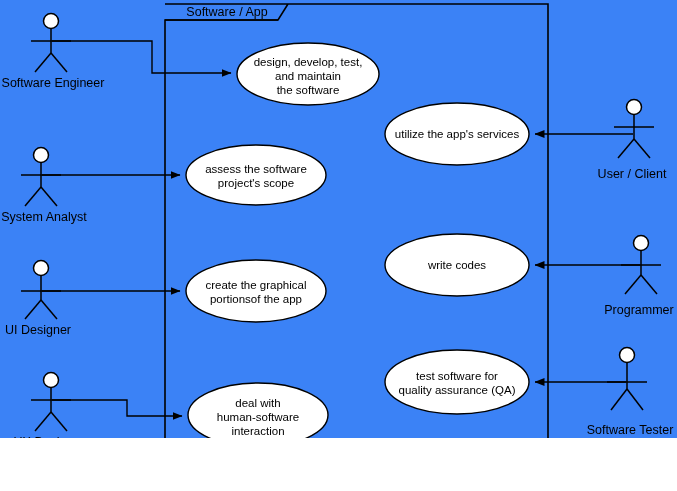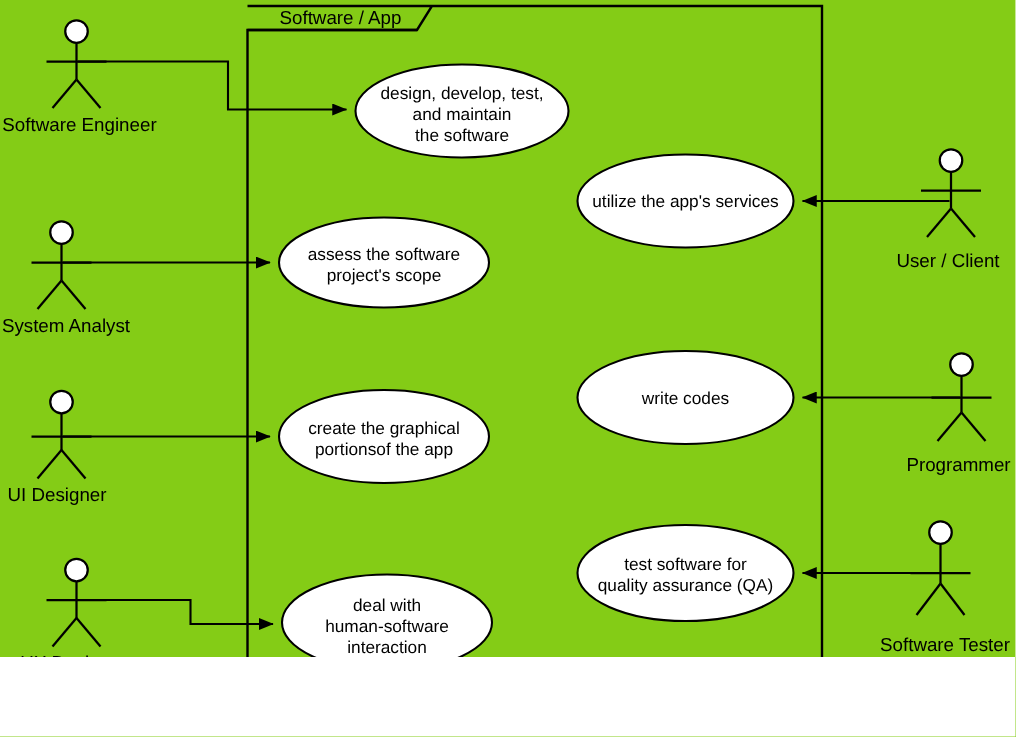--- a/index.html
+++ b/index.html
@@ -7,21 +7,21 @@
     padding: 0;
     background: #ffffff;
   }
   body {
     font-family: "Liberation Sans", sans-serif;
   }
   #canvas {
     position: relative;
     width: 677px;
     height: 438px;
-    background: #84cc16;
+    background: #3b82f6;
     overflow: hidden;
   }
   svg#diagram {
     position: absolute;
     top: 0;
     left: 0;
     width: 677px;
     height: 491px;
   }
   .boundary-line {

